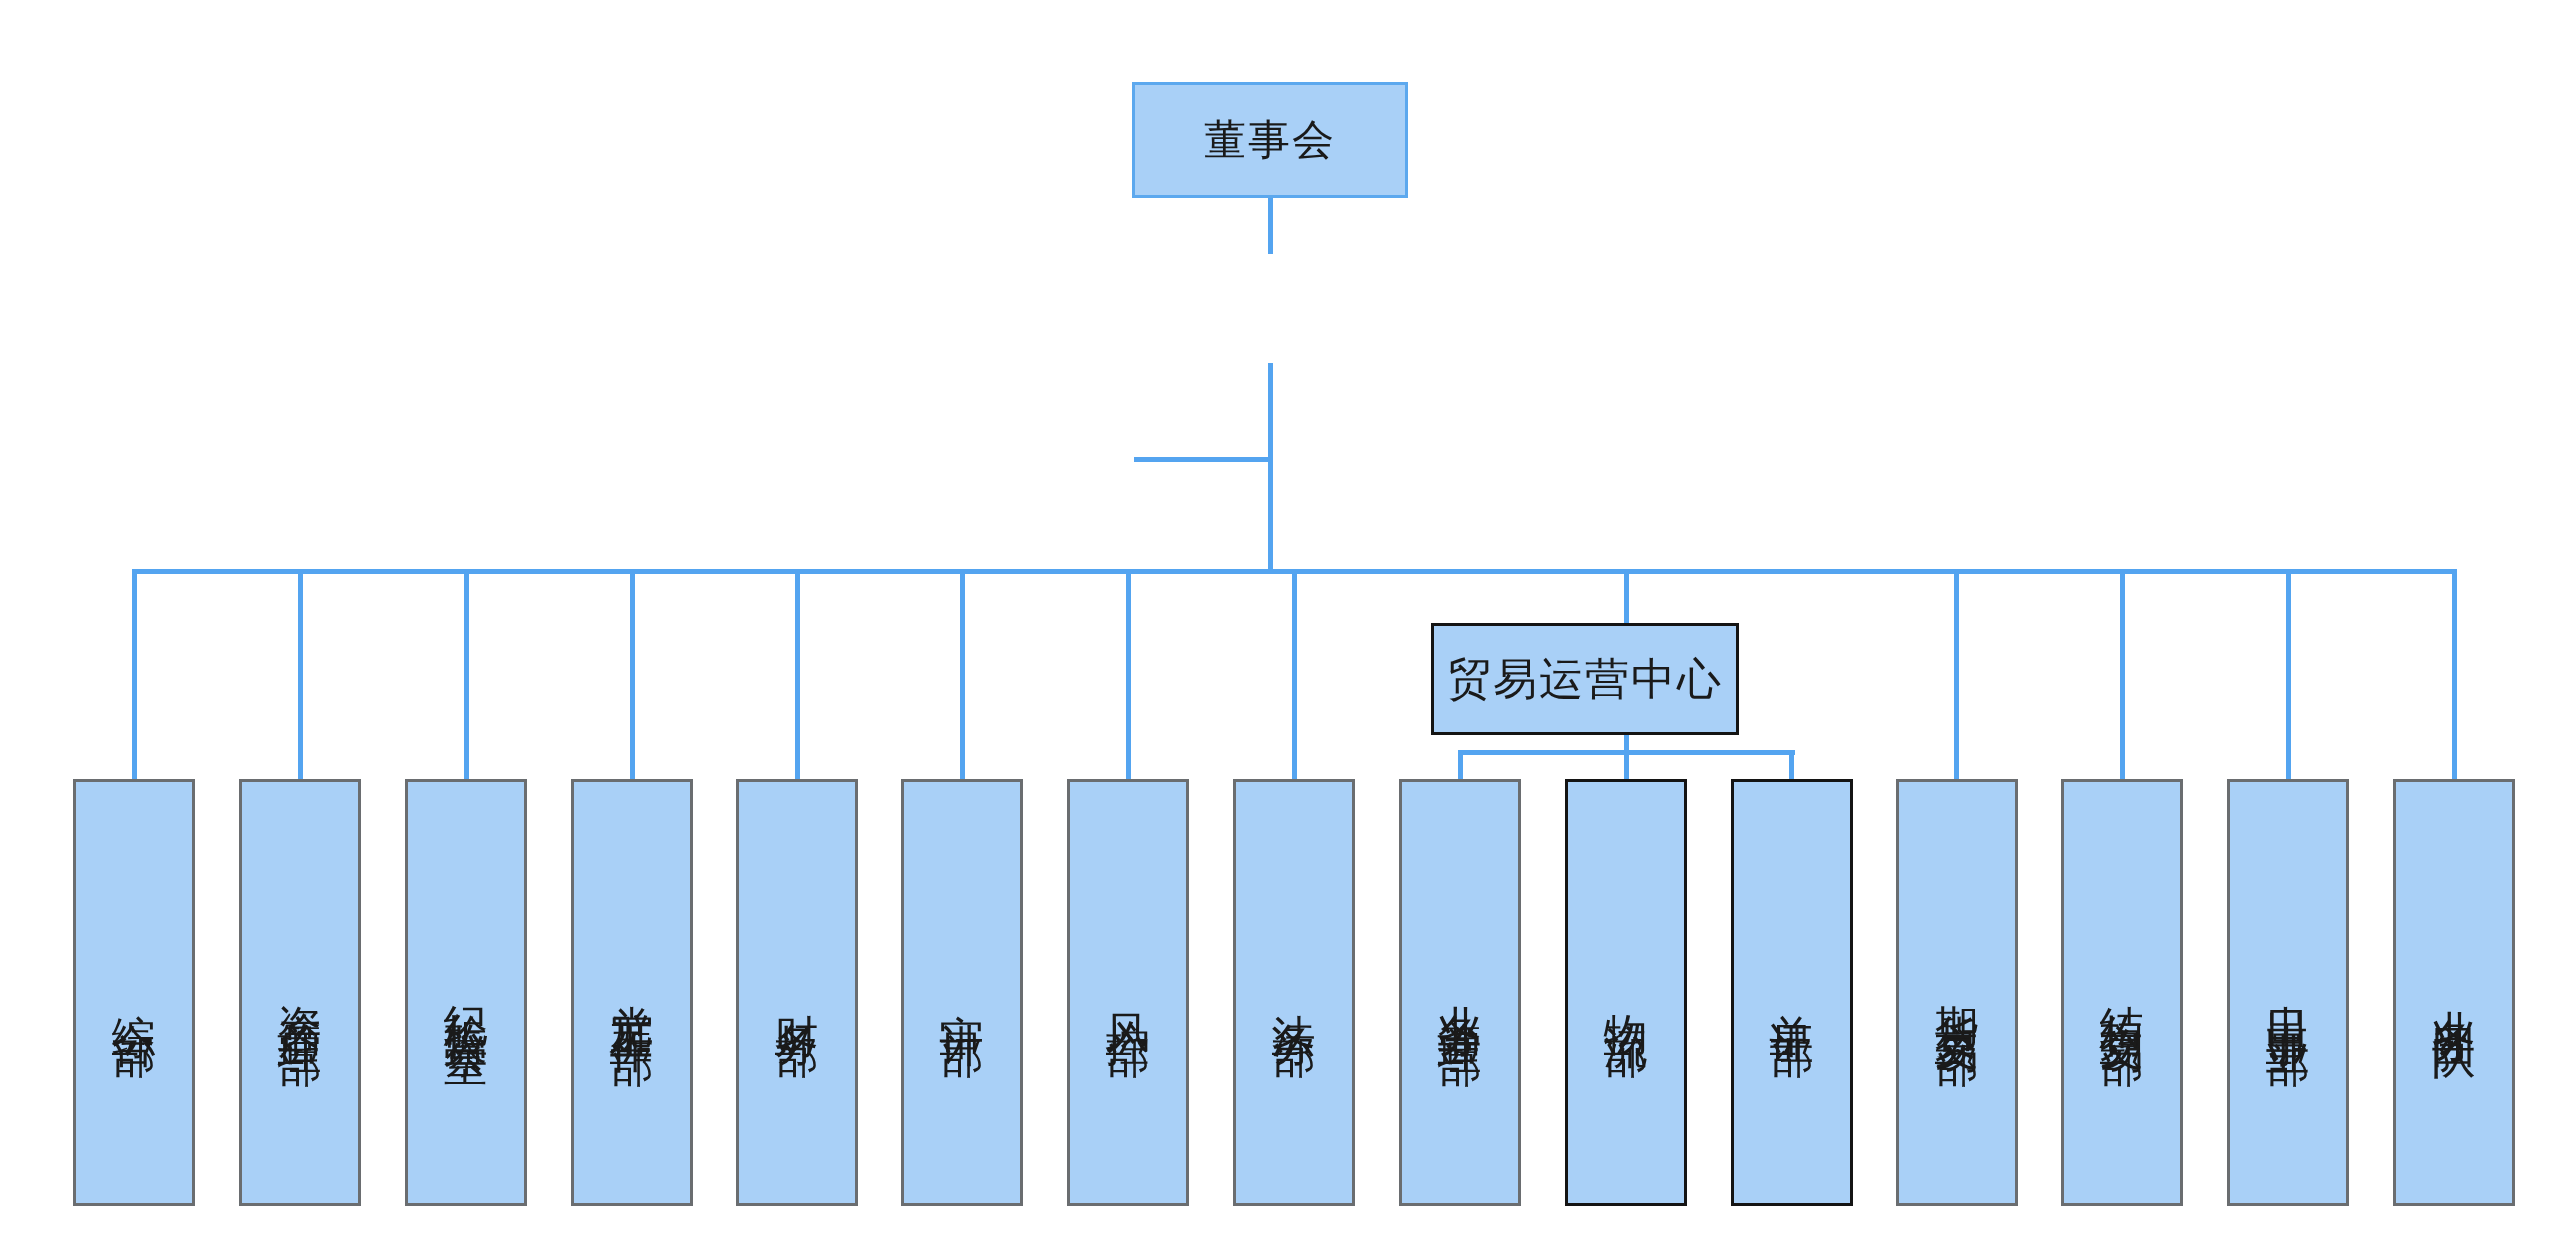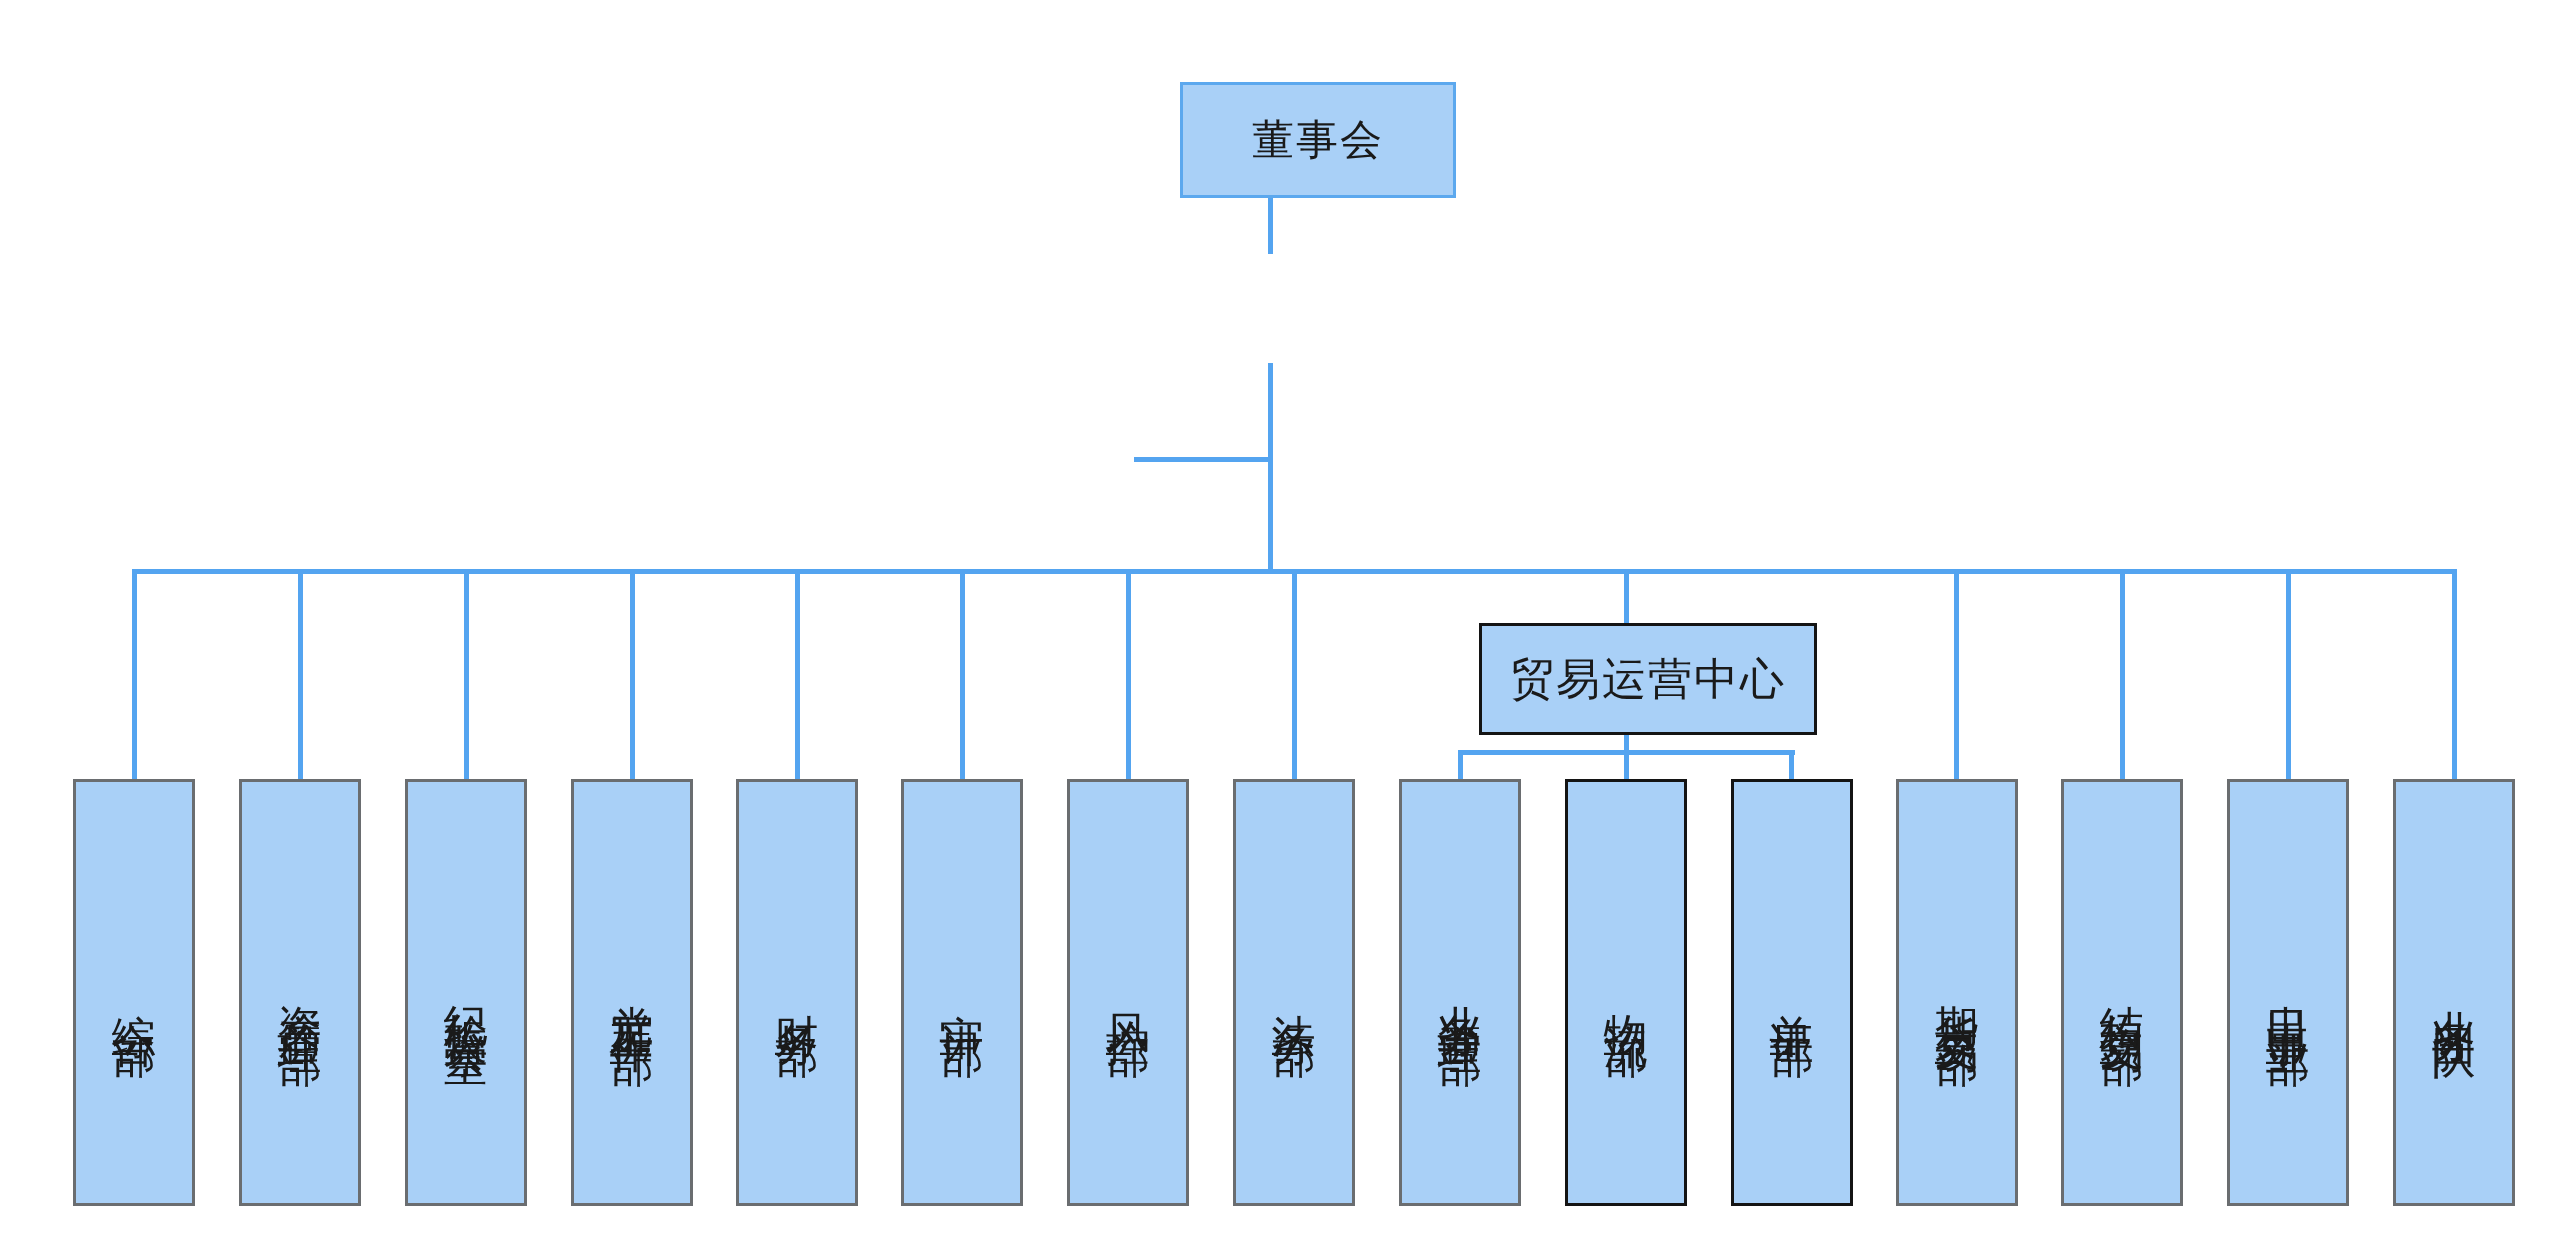--- a/index.html
+++ b/index.html
@@ -10,21 +10,20 @@
   }
   .canvas{position:relative;width:2576px;height:1260px;overflow:hidden;background:var(--background,#fff);}
   .conn{position:absolute;background:var(--connector,#54A4F0);}
   .conn.v{width:5px;}
   .conn.h{height:5px;}
   .node{
     position:absolute;box-sizing:border-box;
     background:var(--node_fill,#A9D0F7);
     display:flex;align-items:center;justify-content:center;
     color:var(--text,#1A1A1A);
-    margin-left:48px;
   }
   .node.blue{border:3px solid var(--blue_border,#5CA8EE);}
   .node.blackb{border:3px solid var(--black_border,#141414);}
   .node .hlabel{font-size:42px;letter-spacing:2px;white-space:nowrap;}
   .node.counsel .hlabel{font-size:45px;}
   .node.tradecenter .hlabel{font-size:44px;}
   .dept{
     position:absolute;top:779px;width:122px;height:427px;box-sizing:border-box;
     background:var(--node_fill,#A9D0F7);
     border:3px solid var(--gray_border,#6A6D70);
@@ -65,21 +64,21 @@
   <div class="conn h" style="left:1458px;top:750px;width:337px"></div>
   <div class="conn v" style="left:1458px;top:750px;height:29px"></div>
   <div class="conn v" style="left:1789px;top:750px;height:29px"></div>
 
   <div class="node blue" style="left:1132px;top:82px;width:276px;height:116px">
     <span class="hlabel">董事会</span>
   </div>
 
 
 
-  <div class="node blackb tradecenter" style="left:1431px;top:623px;width:338px;height:112px">
+  <div class="node blackb tradecenter" style="left:1431px;top:623px;width:308px;height:112px">
     <span class="hlabel">贸易运营中心</span>
   </div>
 
   <div class="dept" style="left:73px">
     <span class="vlabel">综合部</span>
   </div>
   <div class="dept" style="left:239px">
     <span class="vlabel">资产管理部</span>
   </div>
   <div class="dept" style="left:405px">

